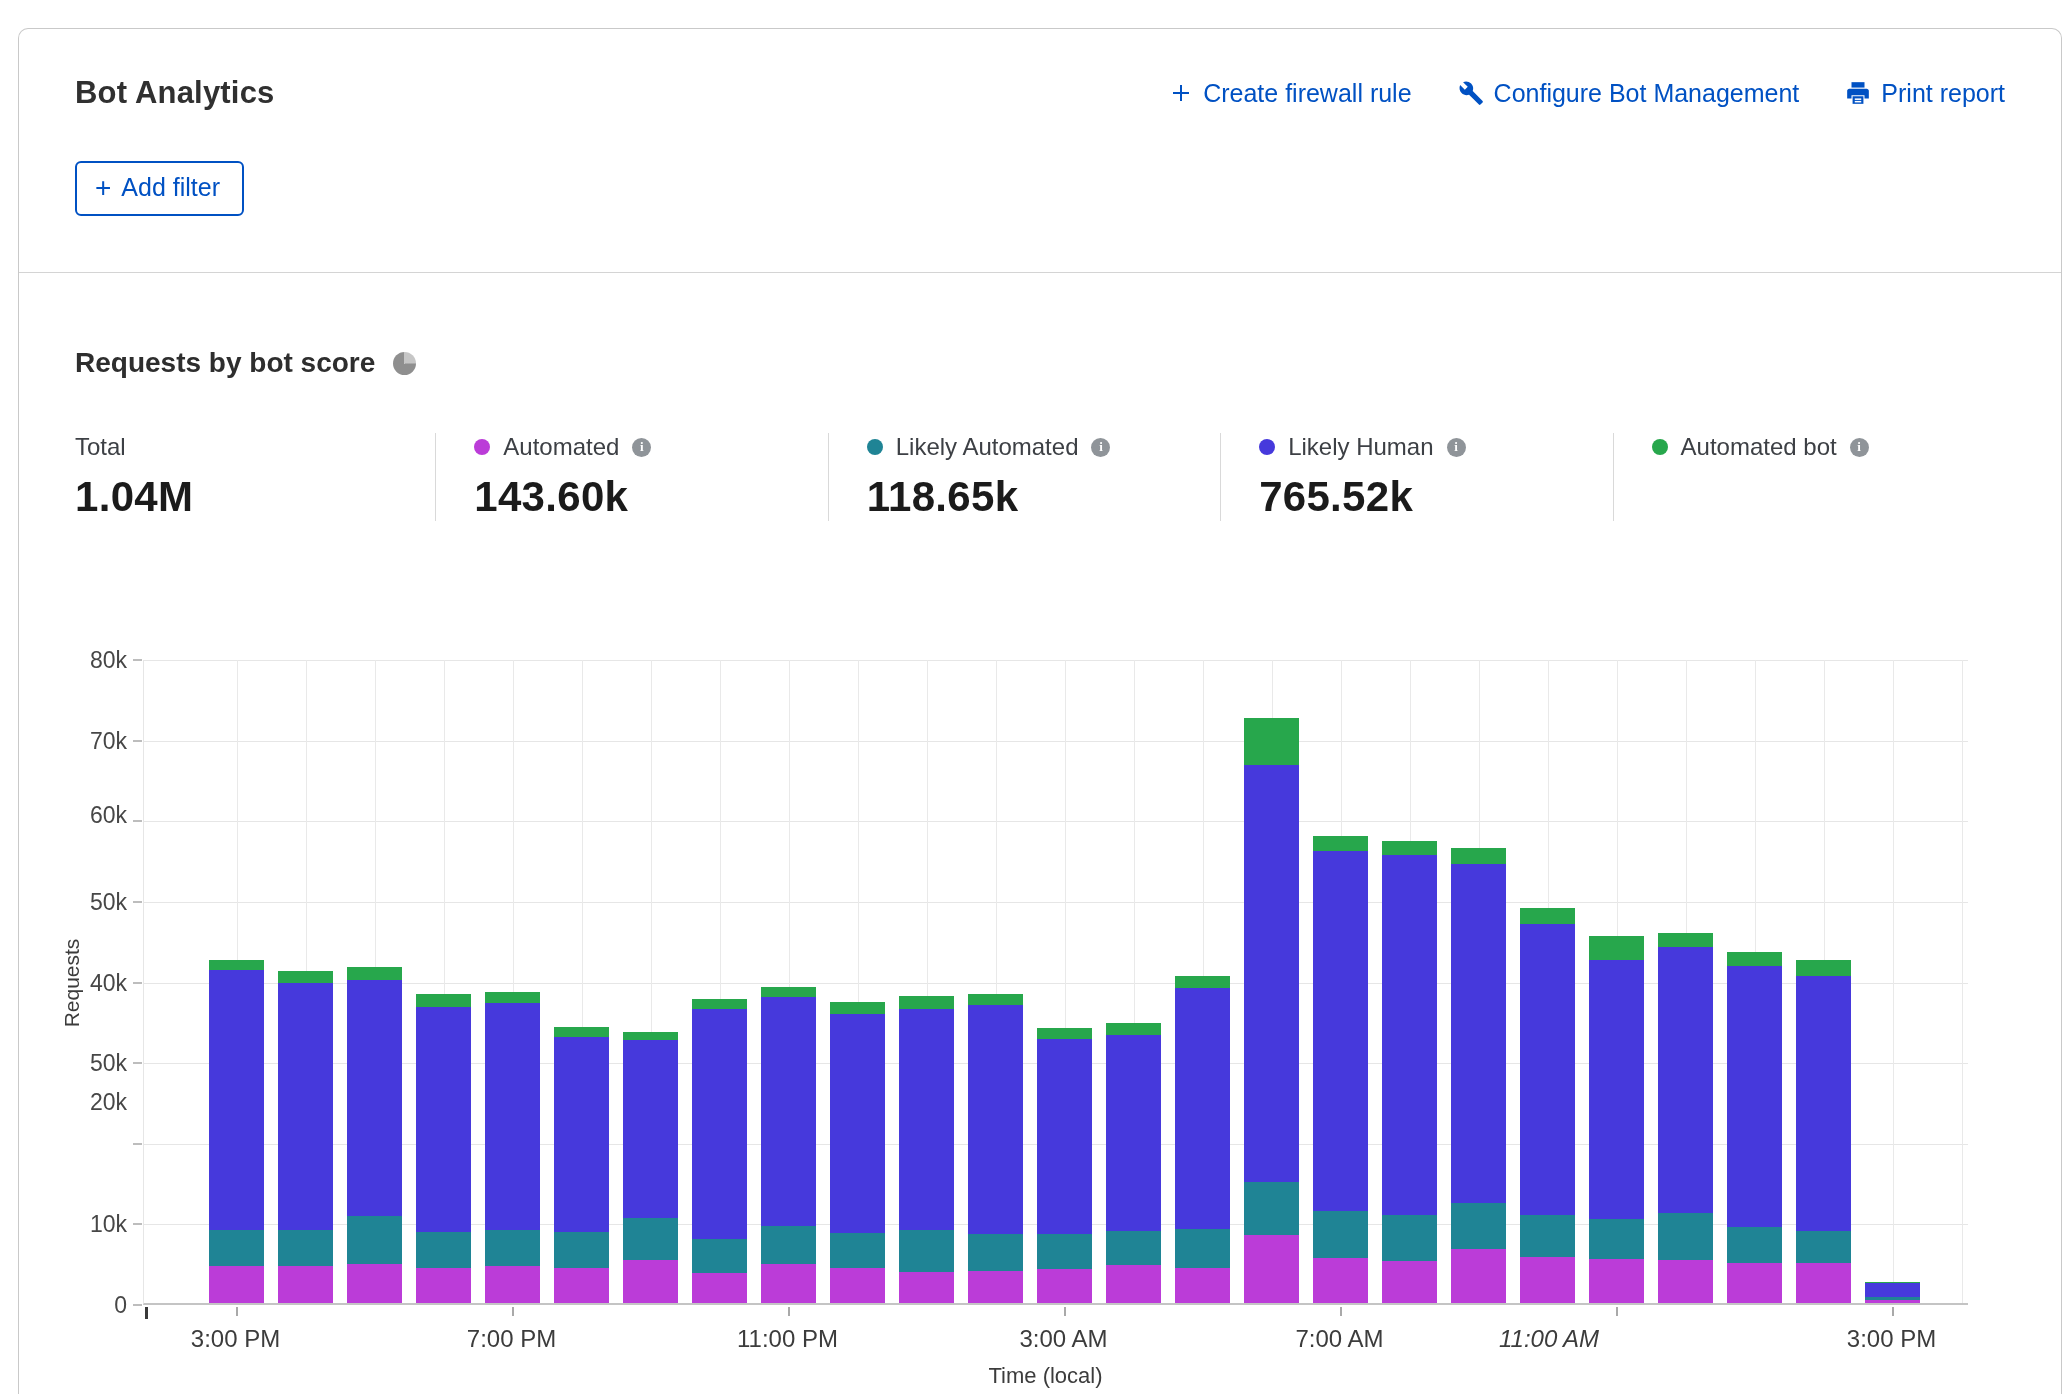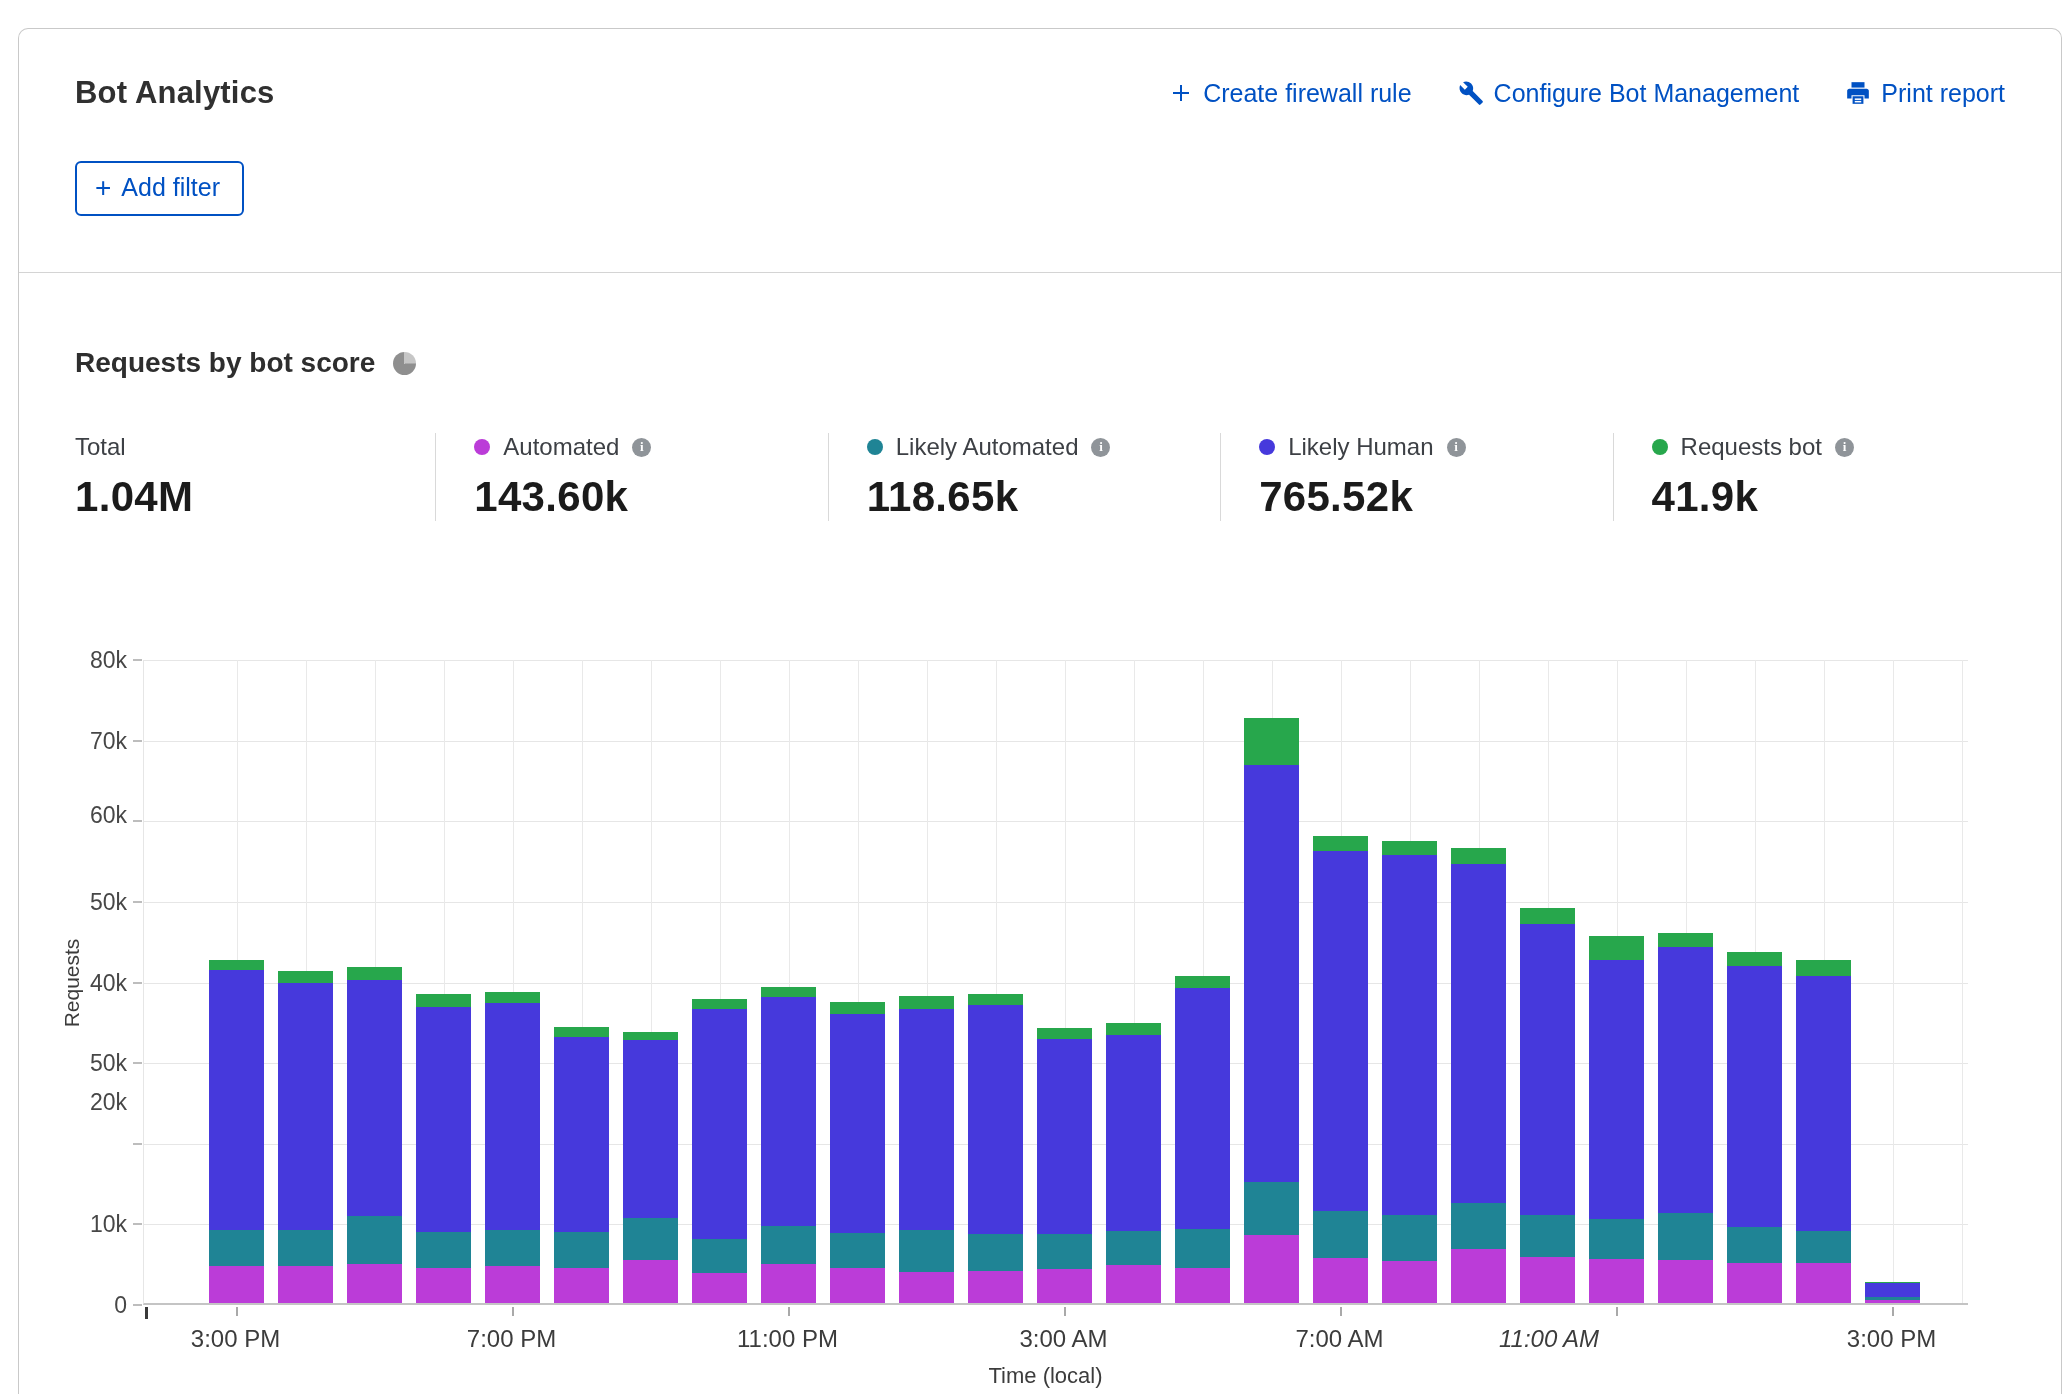--- a/index.html
+++ b/index.html
@@ -150,24 +150,23 @@
             <div class="stat-label-row">
               <span class="legend-dot" style="background: rgb(70, 57, 220);"></span>
               <span class="stat-label">Likely Human</span>
               <span class="info-icon">i</span>
             </div>
             <div class="stat-value">765.52k</div>
           </div>
           <div class="stat-col">
             <div class="stat-label-row">
               <span class="legend-dot" style="background: rgb(39, 167, 76);"></span>
-              <span class="stat-label">Requests bot</span>
+              <span class="stat-label">Automated bot</span>
               <span class="info-icon">i</span>
             </div>
-            <div class="stat-value">41.9k</div>
           </div>
         </div>
     </div>
   </div>
 
   <div id="chart">
       <div class="plot" style="left: 143px; top: 660px; width: 1825px; height: 645px;">
         <div class="grid-h" style="top: 564.375px;"></div>
         <div class="grid-h" style="top: 483.75px;"></div>
         <div class="grid-h" style="top: 403.125px;"></div>

